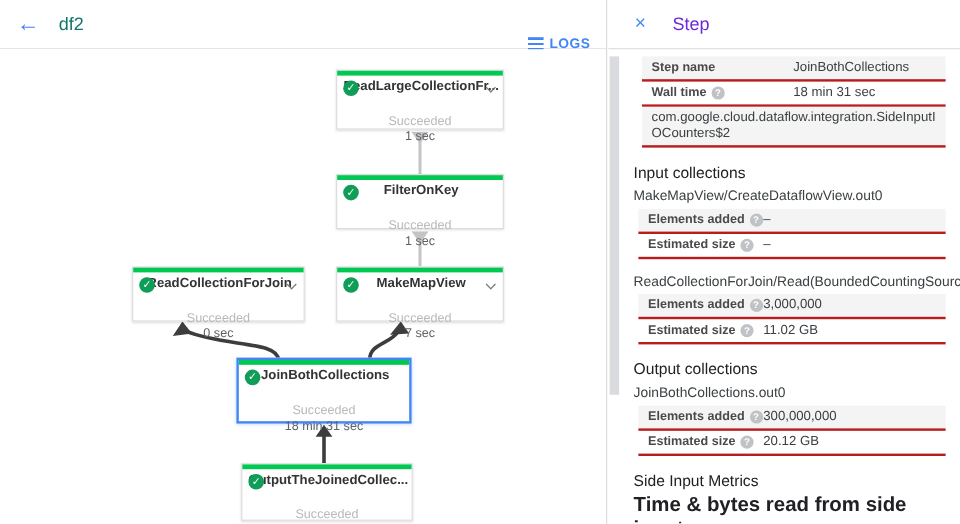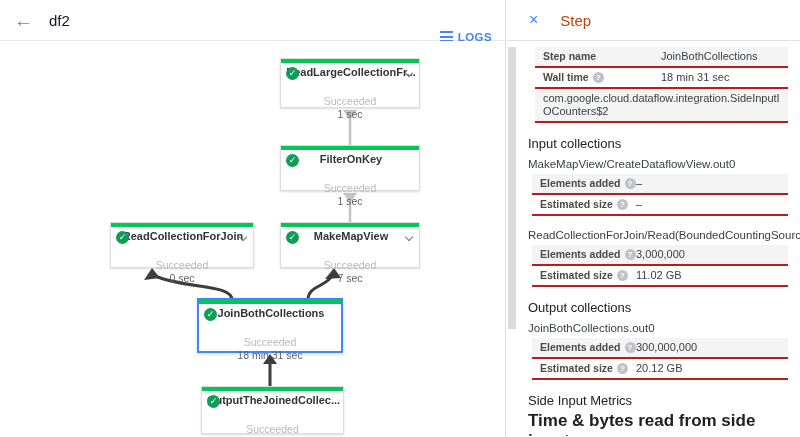--- a/index.html
+++ b/index.html
@@ -4,21 +4,21 @@
 <style>
   * { margin:0; padding:0; box-sizing:border-box; }
   html,body { width:800px; height:437px; }
   body { font-family:"Liberation Sans","DejaVu Sans",sans-serif; background:#fff; color:#3c4043; overflow:hidden; }
   .app { position:relative; width:800px; height:437px; background:#fff; }
 
   
   .left { position:absolute; left:0; top:0; width:506px; height:437px; border-right:1px solid #dadce0; }
   .topbar { height:41px; border-bottom:1px solid #e6e6e6; display:flex; align-items:center; position:relative; }
   .back { color:#4285f4; font-size:19px; margin-left:14px; cursor:pointer; line-height:1; }
-  .jobtitle { font-size:15px; color:#0f172a; margin-left:16px; }
+  .jobtitle { font-size:15px; color:#0f766e; margin-left:16px; }
   .logs { position:absolute; right:13px; top:16px; height:41px; display:flex; align-items:center; gap:5px;
           background:none; border:none; color:#4285f4; font-family:inherit; font-size:11.5px; font-weight:bold;
           letter-spacing:.4px; cursor:pointer; }
   .logs-icon { width:13px; height:11px;
      background:linear-gradient(#4285f4 0 2px,transparent 2px 4.5px,#4285f4 4.5px 6.5px,transparent 6.5px 9px,#4285f4 9px 11px); }
 
   .canvas { position:relative; width:505px; height:395px; background:#fff; }
   .edges { position:absolute; left:0; top:0; width:505px; height:395px; }
 
   .node { position:absolute; background:#fff; border:1px solid #ddd; box-shadow:0 1px 2px rgba(0,0,0,.14); text-align:center; }
@@ -30,21 +30,21 @@
   .nname { font-size:11px; font-weight:bold; color:#333; white-space:nowrap; }
   .chev { position:absolute; right:7px; top:7px; width:6px; height:6px;
           border-right:1.5px solid #757575; border-bottom:1.5px solid #757575; transform:rotate(45deg); cursor:pointer; }
   .nstatus { font-size:10.5px; color:#b9b9b9; margin-top:17px; }
   .ntime { font-size:10.5px; color:#5f6368; margin-top:1px; }
 
   
   .right { position:absolute; left:507px; top:0; right:0; height:437px; background:#fff; }
   .rhead { height:41px; border-bottom:1px solid #e0e0e0; display:flex; align-items:center; }
   .xclose { margin-left:22px; color:#4285f4; font-size:16px; cursor:pointer; line-height:1; }
-  .rtitle { margin-left:22px; font-size:15px; color:#c2410c; }
+  .rtitle { margin-left:22px; font-size:15px; color:#6d28d9; }
   .rcontent { position:relative; height:395px; padding:6px 12px 0 21px; overflow:hidden; }
   .thumb { position:absolute; left:1px; top:6px; width:8px; height:282px; background:#d9dbde; }
 
   .kvt { margin-left:7px; }
   .kv { display:flex; align-items:flex-end; padding:3px 6px 3px 8px; border-bottom:2px solid #b91c1c; }
   .kv:nth-child(odd) { background:#f4f4f4; }
   .kv-l { flex:none; width:118px; font-size:10.5px; font-weight:bold; color:#4a4a4a; line-height:13px;
           display:flex; align-items:center; gap:4px; }
   .kv-v { font-size:11px; color:#3c4043; line-height:13px; word-break:break-all; }
   .help { flex:none; width:11px; height:11px; border-radius:50%; background:#c0c3c6; color:#fff;

